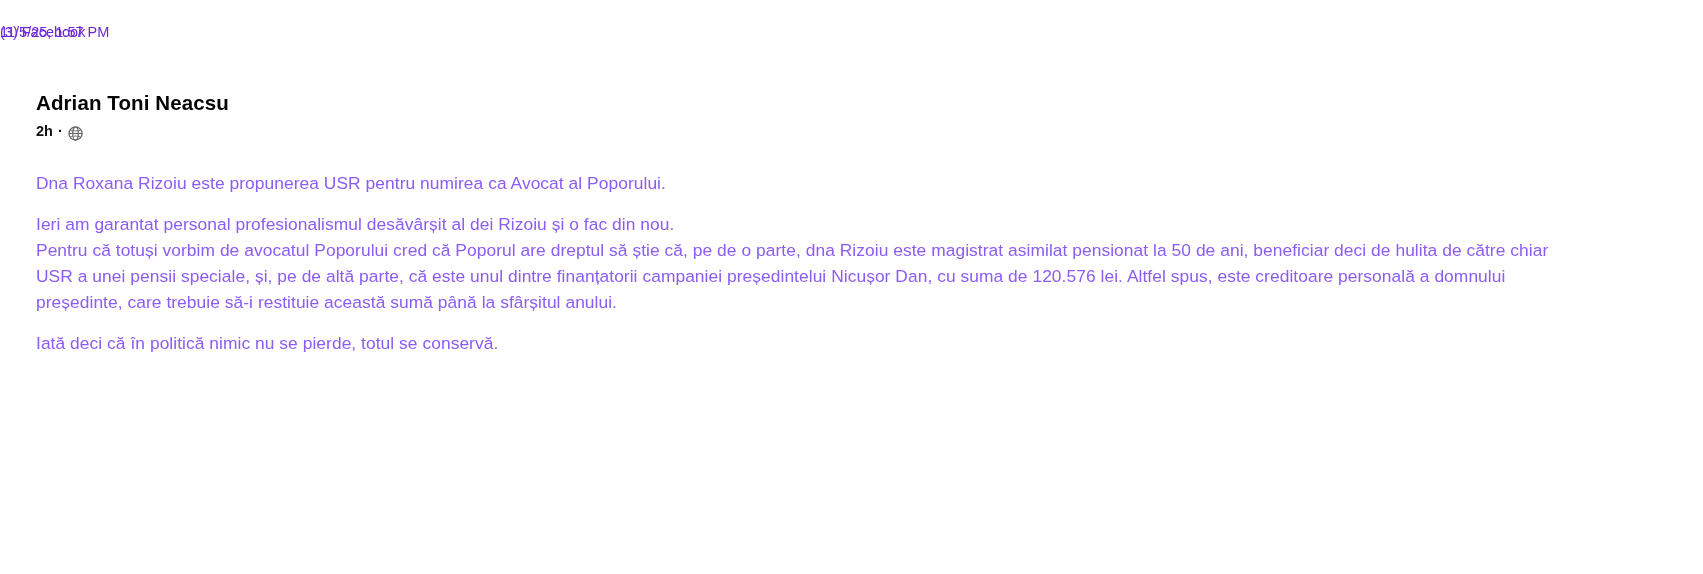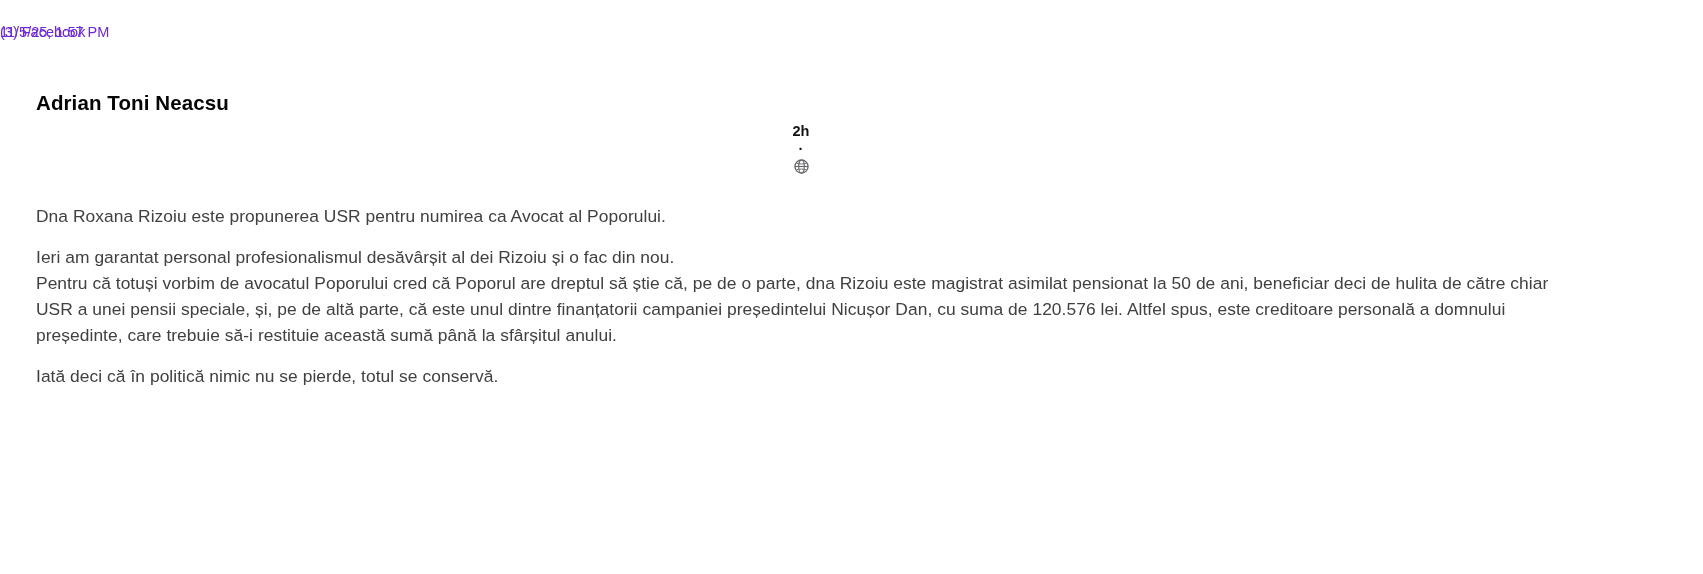--- a/index.html
+++ b/index.html
@@ -56,44 +56,43 @@
   .author {
     font-size: 20.5px;
     font-weight: bold;
     color: #050505;
     letter-spacing: 0.1px;
     line-height: 26px;
     margin: 0 0 6px 0;
   }
   .meta {
     display: flex;
-    align-items: center;
+    align-items: flex-end;
     font-size: 14.5px;
     font-weight: bold;
     color: #111;
     line-height: 18px;
     margin: 0 0 30px 0;
-    flex-direction: column;
   }
   .meta .dot {
     margin: 0 5px;
     font-weight: bold;
   }
   .globe {
     display: inline-block;
     width: 15px;
     height: 15px;
     position: relative;
     top: 1px;
   }
   .post-body p {
     margin: 0 0 15px 0;
     font-size: 17.4px;
     line-height: 26px;
-    color: #404040;
+    color: #8b5cf6;
     letter-spacing: 0.05px;
   }
   .post-body p.tight {
     margin-bottom: 0;
   }
   .post-body p:last-child {
     margin-bottom: 8px;
   }
 </style>
 </head>

